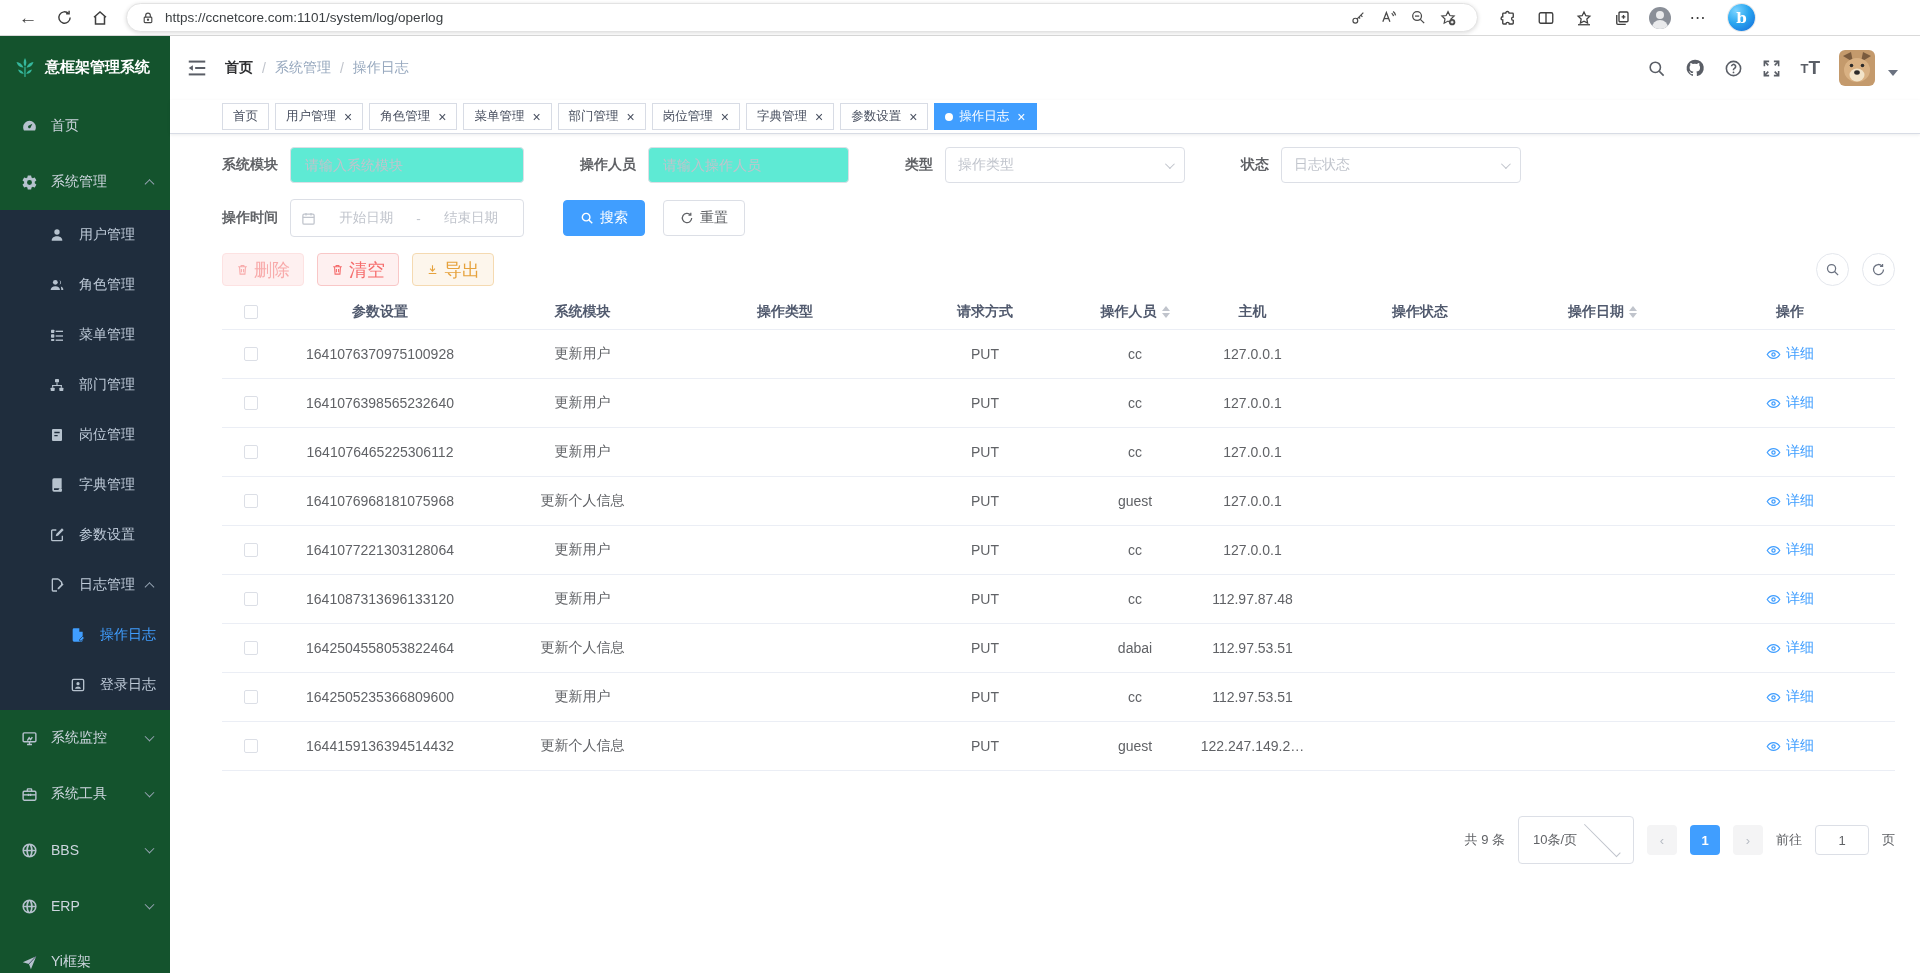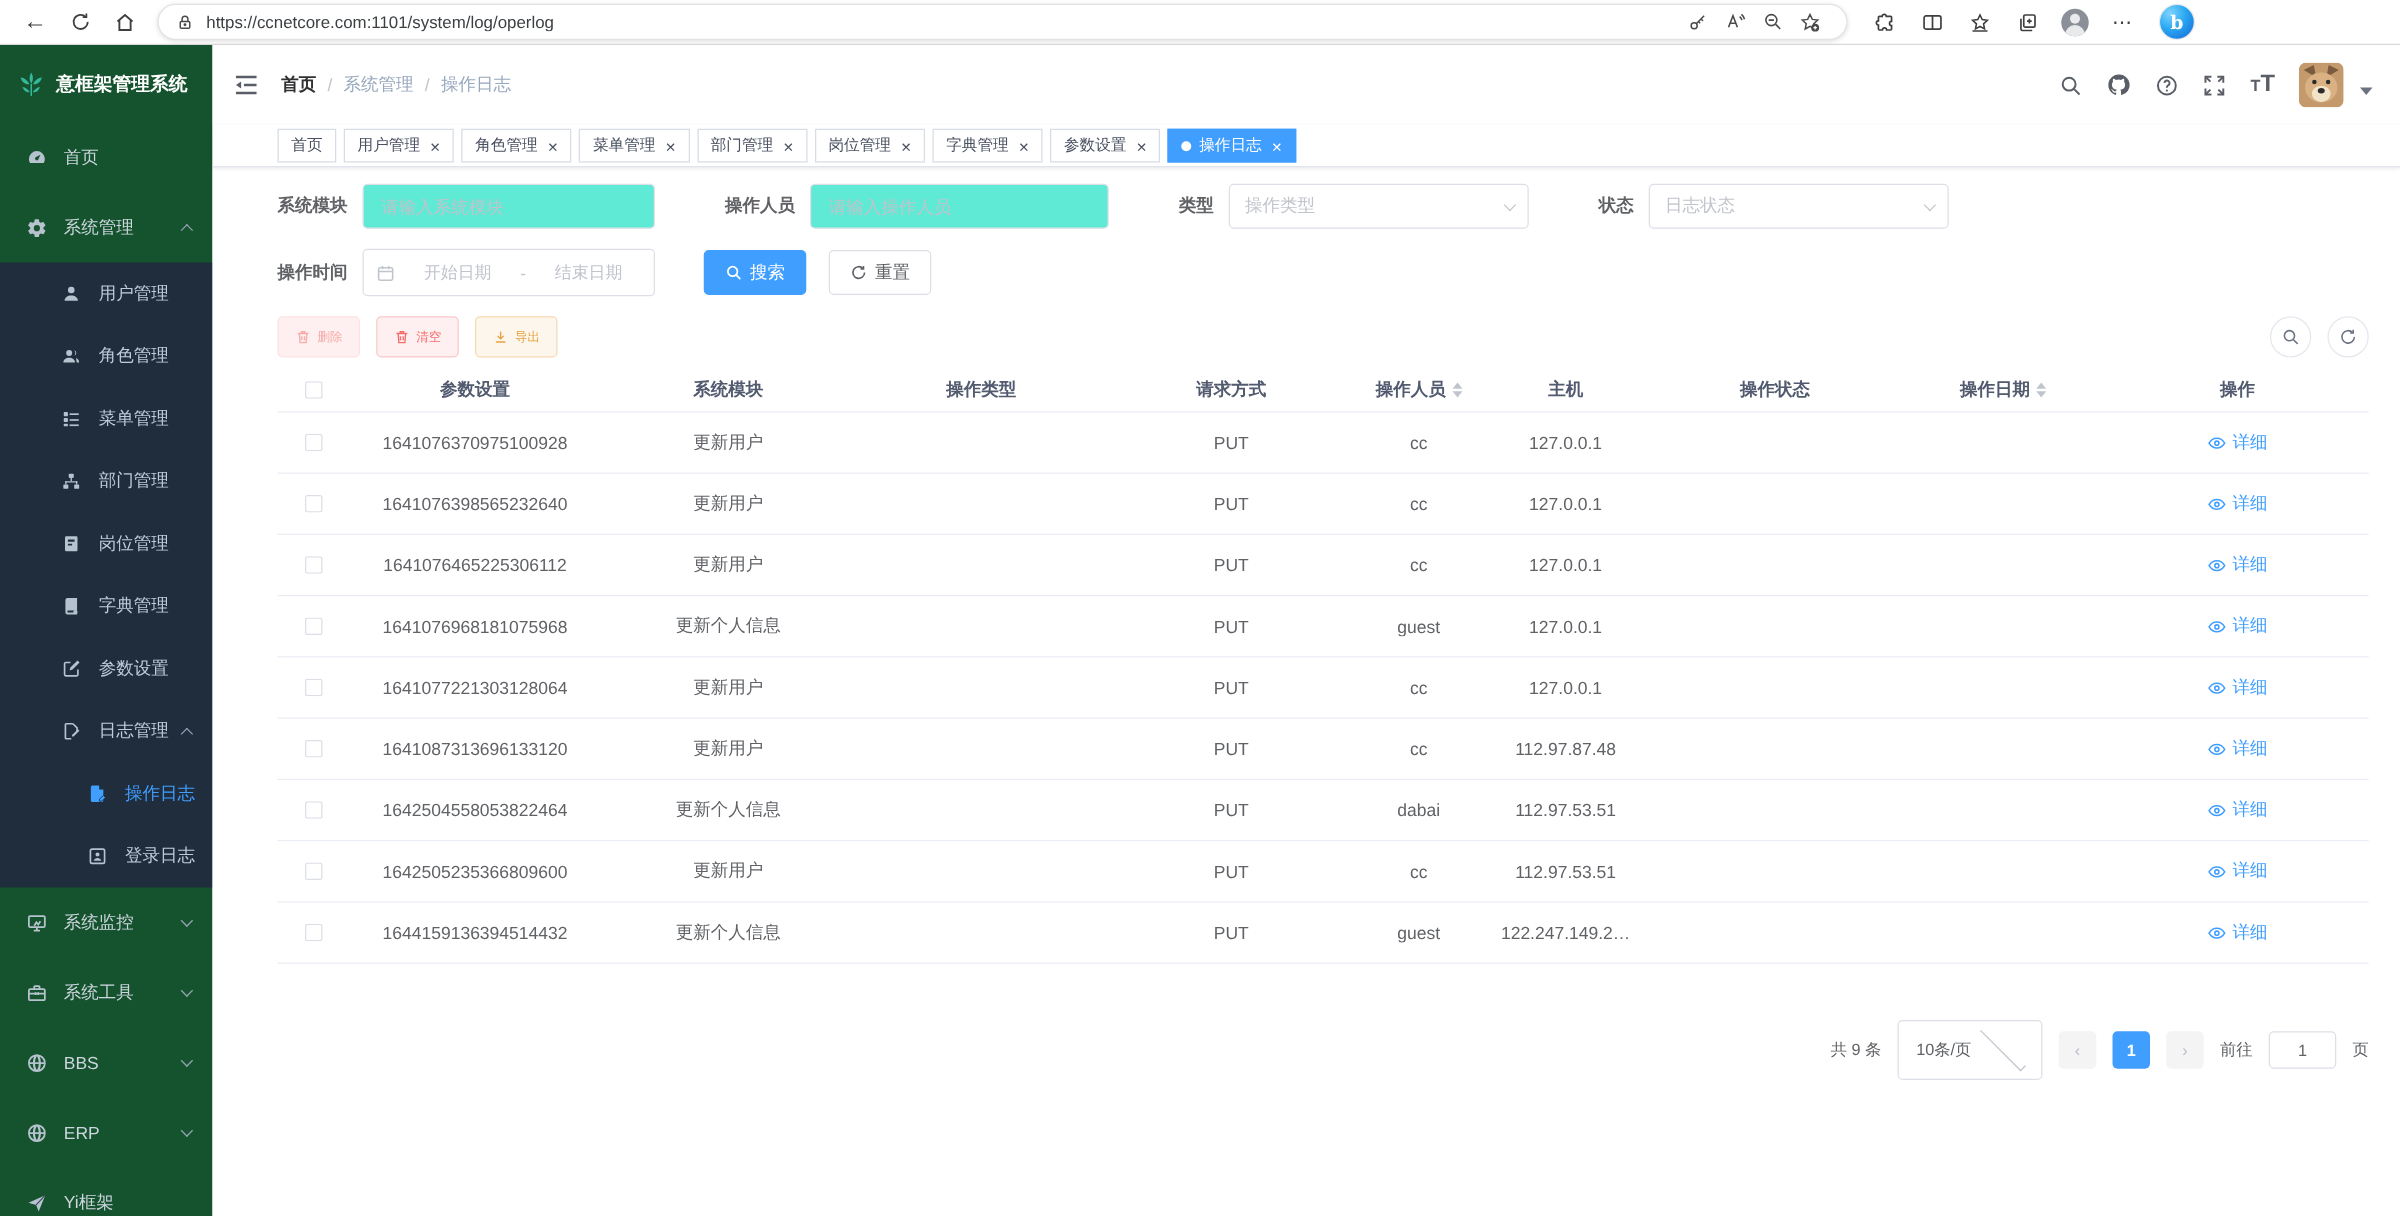--- a/index.html
+++ b/index.html
@@ -98,21 +98,21 @@
   .daterange .ph { font-size:13.5px; color:#c0c4cc; flex:1; text-align:center; white-space:nowrap; }
   .daterange .sep { font-size:13.5px; color:#c0c4cc; }
   .cal-ic { color:#c0c4cc; flex:0 0 auto; }
   .btn { height:36px; border-radius:4px; font-size:14px; display:inline-flex; align-items:center;
     justify-content:center; gap:6px; cursor:pointer; border:1px solid #dcdfe6; background:#fff;
     color:#606266; padding:0 16px; font-family:inherit; }
   .btn-primary { background:#409eff; border-color:#409eff; color:#fff; margin-left:39px; }
   .btn-plain { margin-left:18px; }
 
   .toolbar { display:flex; align-items:center; margin-top:16px; }
-  .btn-sm { height:33px; padding:0 13px; font-size:10px; gap:5px; }
+  .btn-sm { height:33px; padding:0 13px; font-size:18px; gap:5px; }
   .btn-danger-disabled { background:#fef0f0; border-color:#fde2e2; color:#f8abab; cursor:not-allowed; }
   .btn-danger { background:#fef0f0; border-color:#f9c7c7; color:#f56c6c; margin-left:13px; }
   .btn-warning { background:#fdf6ec; border-color:#f5dab1; color:#e6a23c; margin-left:13px; }
   .toolbar-right { margin-left:auto; display:flex; align-items:center; gap:13px; }
   .circle-btn { width:33px; height:33px; border-radius:50%; border:1px solid #e4e7ed; background:#fff;
     display:flex; align-items:center; justify-content:center; color:#6b7280; cursor:pointer; }
 
   
   .table { margin-top:8px; }
   .trow { display:grid; grid-template-columns:58px 200px 205px 200px 200px 100px 135px 200px 165px 1fr;
@@ -532,21 +532,21 @@
 
     <div class="content">
 
       <div class="filter-row">
         <div class="f-item">
           <span class="f-label">系统模块</span>
           <input class="inp w234" placeholder="请输入系统模块" style="">
         </div>
         <div class="f-item">
           <span class="f-label">操作人员</span>
-          <input class="inp" style="width: 239px;" placeholder="请输入操作人员">
+          <input class="inp" style="width: 201px;" placeholder="请输入操作人员">
         </div>
         <div class="f-item">
           <span class="f-label">类型</span>
           <div class="sel">
             <span class="sel-text">操作类型</span>
             <span class="sel-caret"></span>
           </div>
         </div>
         <div class="f-item" style="margin-right:0">
           <span class="f-label">状态</span>

